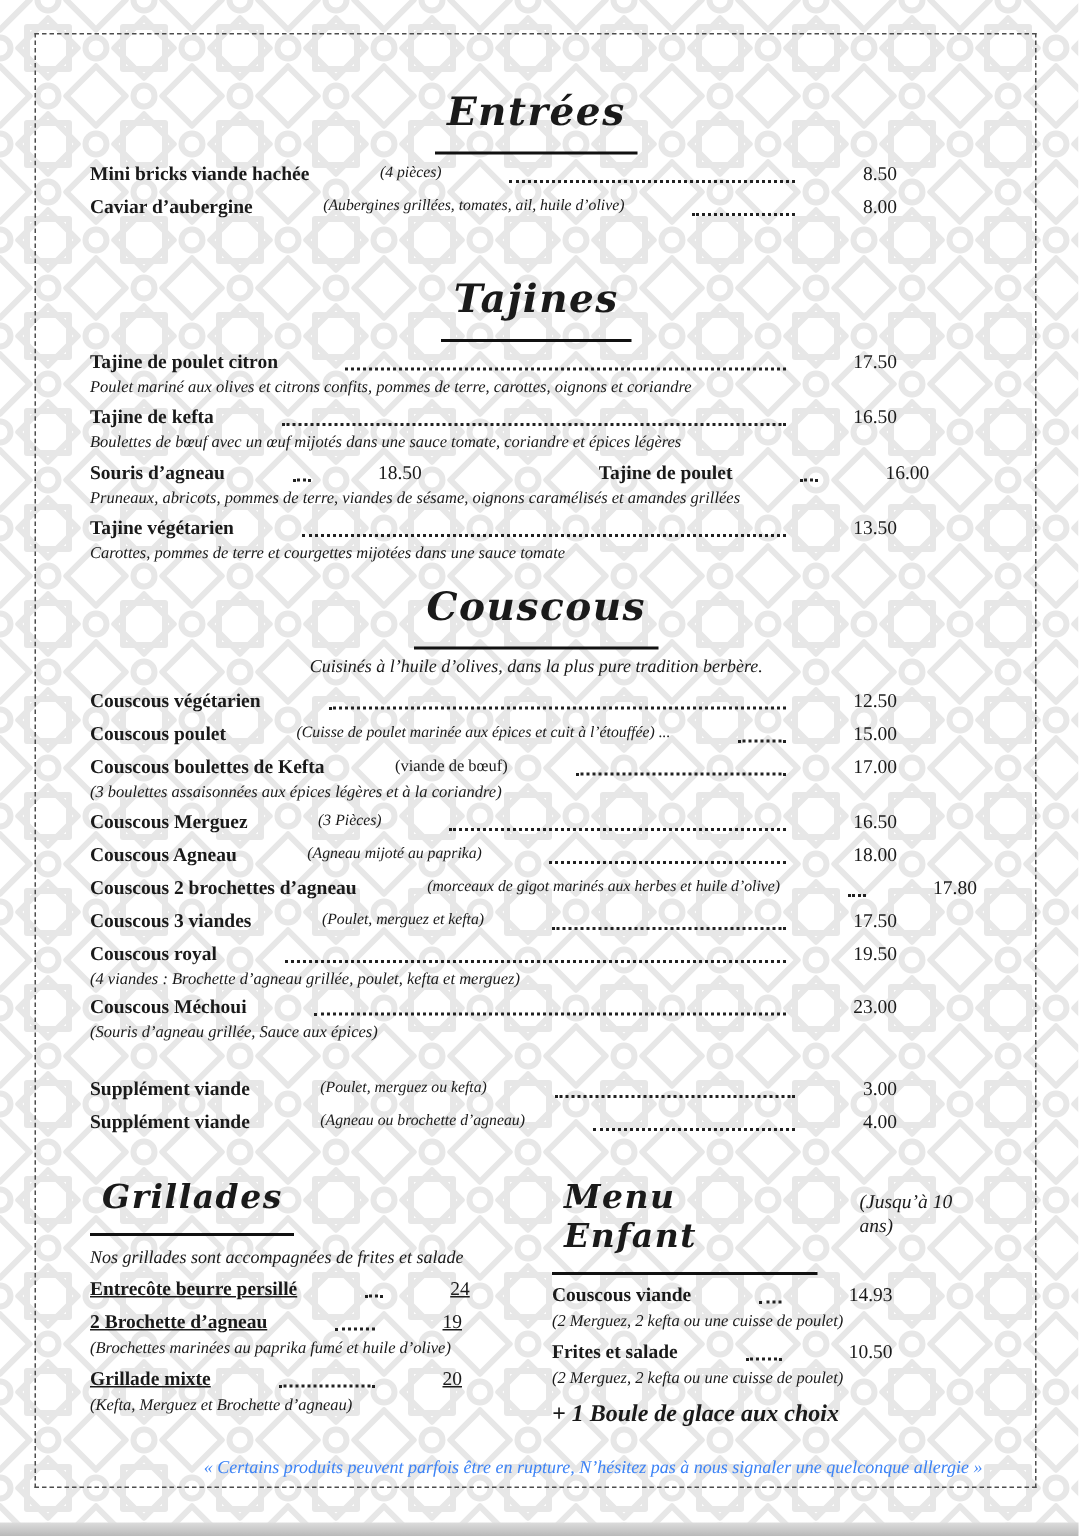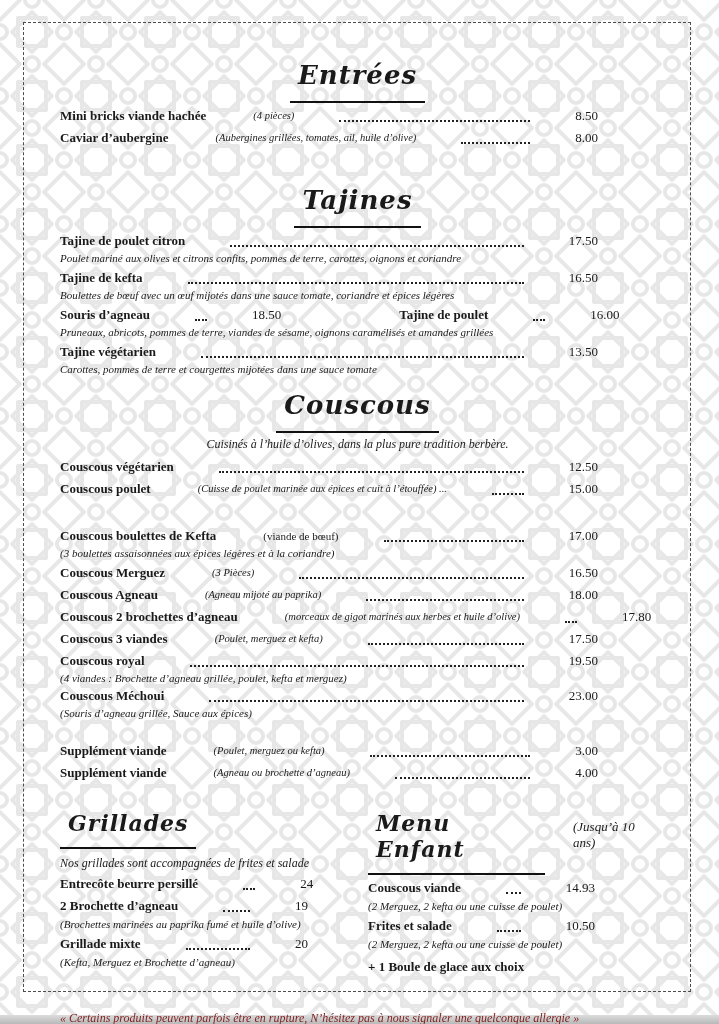--- a/index.html
+++ b/index.html
@@ -16,48 +16,48 @@
   .script-title { display:inline-block; font-family:"DejaVu Serif", serif;
                   font-style:italic; font-weight:bold; font-size:26px; line-height:30px;
                   letter-spacing:1px; border-bottom:2.5px solid #111; padding:0 8px 11px 8px; }
   .script-title.small { font-size:22px; line-height:26px; }
   .title-note { font-style:italic; font-size:13px; margin-left:5px; }
 
   .row { display:flex; align-items:flex-end; font-size:13px; line-height:18px;
          padding-right:57px; margin-top:4px;gap:42px; }
   .name { font-weight:bold; white-space:nowrap; }
   .note { font-style:italic; font-size:10.5px; margin-left:5px; white-space:nowrap; }
-  .note.plain { font-style:normal; font-size:11px;margin-top:25px; }
+  .note.plain { font-style:normal; font-size:11px; }
   .leader { flex:1 1 auto; min-width:12px; border-bottom:2px dotted #222;
             margin:0 3px 3px 3px; }
   .price { white-space:nowrap; }
   .pair-gap { width:34px; flex:0 0 auto; }
   .desc { font-style:italic; font-size:11px; line-height:14px; margin:1px 0 2px 0;
           white-space:nowrap; }
 
   .sec-entrees  { padding-top:38px; }
   .sec-tajines  { margin-top:38px; }
   .sec-couscous { margin-top:14px; }
   .subtitle { text-align:center; font-style:italic; font-size:12px; margin:4px 0 6px 0; }
   .sub-title-wrap { margin-bottom:2px; }
   .supplements { margin-top:22px; }
 
   .columns { display:flex; margin-top:28px; }
   .col-left { flex:0 0 300px; }
-  .col-left .row { padding-right:0; width:248px; }
+  .col-left .row { padding-right:0; width:248px;text-decoration:underline; }
   .col-left .title-wrap, .col-right .title-wrap { text-align:left; }
   .col-subtitle { font-style:italic; font-size:12px; margin-top:7px; }
   .col-right { flex:1 1 auto; margin-left:8px; }
   .col-right .row { padding-right:60px; }
   .col-right .head { margin-bottom:2px;gap:23px; }
-  .extra-line { font-weight:bold; font-size:13px; margin-top:8px; }
+  .extra-line { font-style:italic; font-weight:bold; font-size:16px; margin-top:8px; }
   .col-left .desc, .col-right .desc { margin:2px 0 3px 0; }
   .col-head-row { display:flex; align-items:baseline; }
 
-  .footer { margin-top:36px; text-align:left; font-style:italic; font-size:12px; color:#7f1d1d; }
+  .footer { margin-top:19px; text-align:right; font-style:italic; font-size:12px; color:#3b82f6; }
 </style>
 </head>
 <body>
 
 <svg class="bg-svg" width="719" height="1024" viewBox="0 0 719 1024" xmlns="http://www.w3.org/2000/svg">
   <defs>
     <pattern id="zellige" width="64" height="64" patternUnits="userSpaceOnUse">
       <g fill="none" stroke="#e7e7e7" stroke-width="4" stroke-linejoin="round">
         <rect x="18" y="18" width="28" height="28"></rect>
         <rect x="18" y="18" width="28" height="28" transform="rotate(45 32 32)"></rect>

